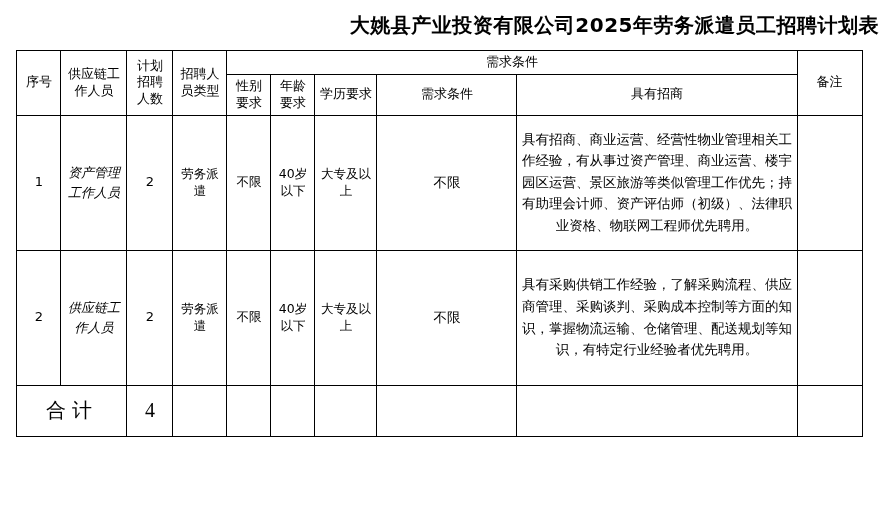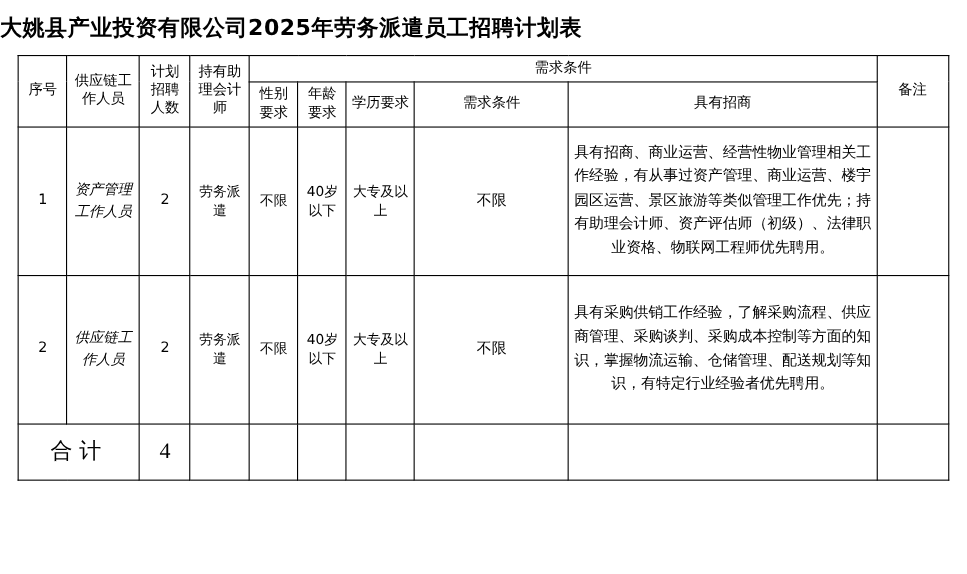--- a/index.html
+++ b/index.html
@@ -14,21 +14,21 @@
     color: #000000;
     overflow: hidden;
   }
   .page {
     width: 879px;
     height: 522px;
     position: relative;
     box-sizing: border-box;
   }
   .doc-title {
-    text-align: left;
+    text-align: right;
     font-size: 20px;
     font-weight: bold;
     letter-spacing: 0.5px;
     padding-top: 12px;
     padding-bottom: 11px;
     font-family: "DejaVu Sans", "Liberation Sans", sans-serif;
   }
   table.plan {
     border-collapse: collapse;
     table-layout: fixed;
@@ -112,21 +112,21 @@
       <col class="c-edu">
       <col class="c-major">
       <col class="c-other">
       <col class="c-remark">
     </colgroup>
     <thead>
       <tr>
         <th class="hdr-cell" rowspan="2">序号</th>
         <th class="hdr-cell" rowspan="2">供应链工作人员</th>
         <th class="hdr-cell" rowspan="2">计划招聘人数</th>
-        <th class="hdr-cell" rowspan="2">持有助理会计师</th>
+        <th class="hdr-cell" rowspan="2">招聘人员类型</th>
         <th class="hdr-cell" colspan="5">需求条件</th>
         <th class="hdr-cell" rowspan="2">备注</th>
       </tr>
       <tr>
         <th class="hdr-cell">性别要求</th>
         <th class="hdr-cell">年龄要求</th>
         <th class="hdr-cell">学历要求</th>
         <th class="hdr-cell">需求条件</th>
         <th class="hdr-cell">具有招商</th>
       </tr>

